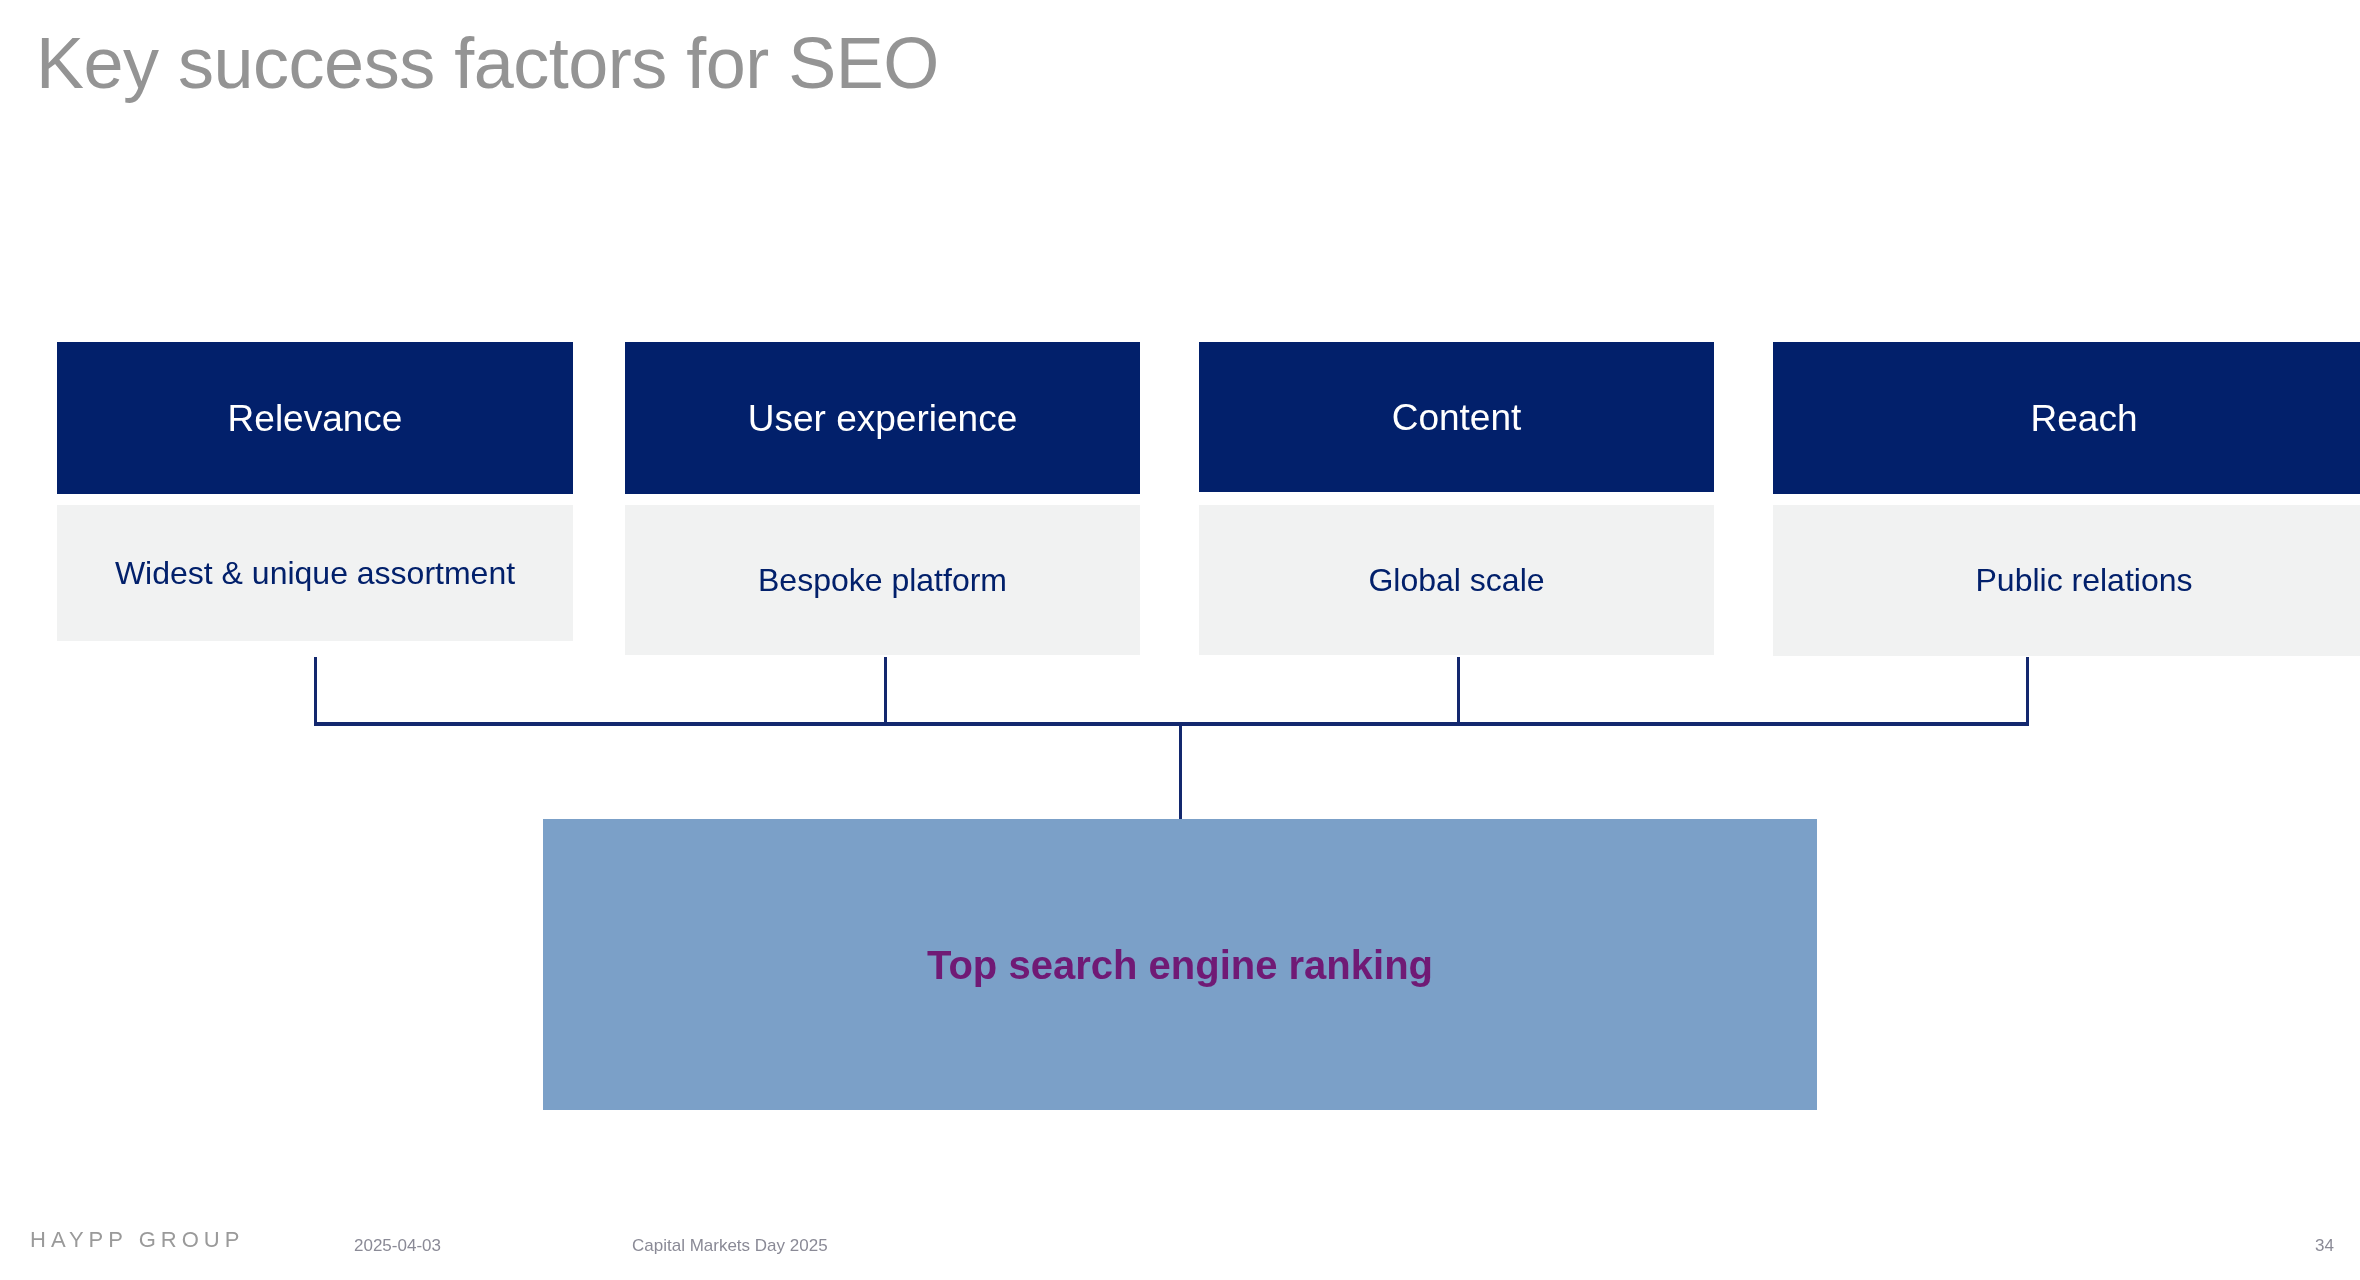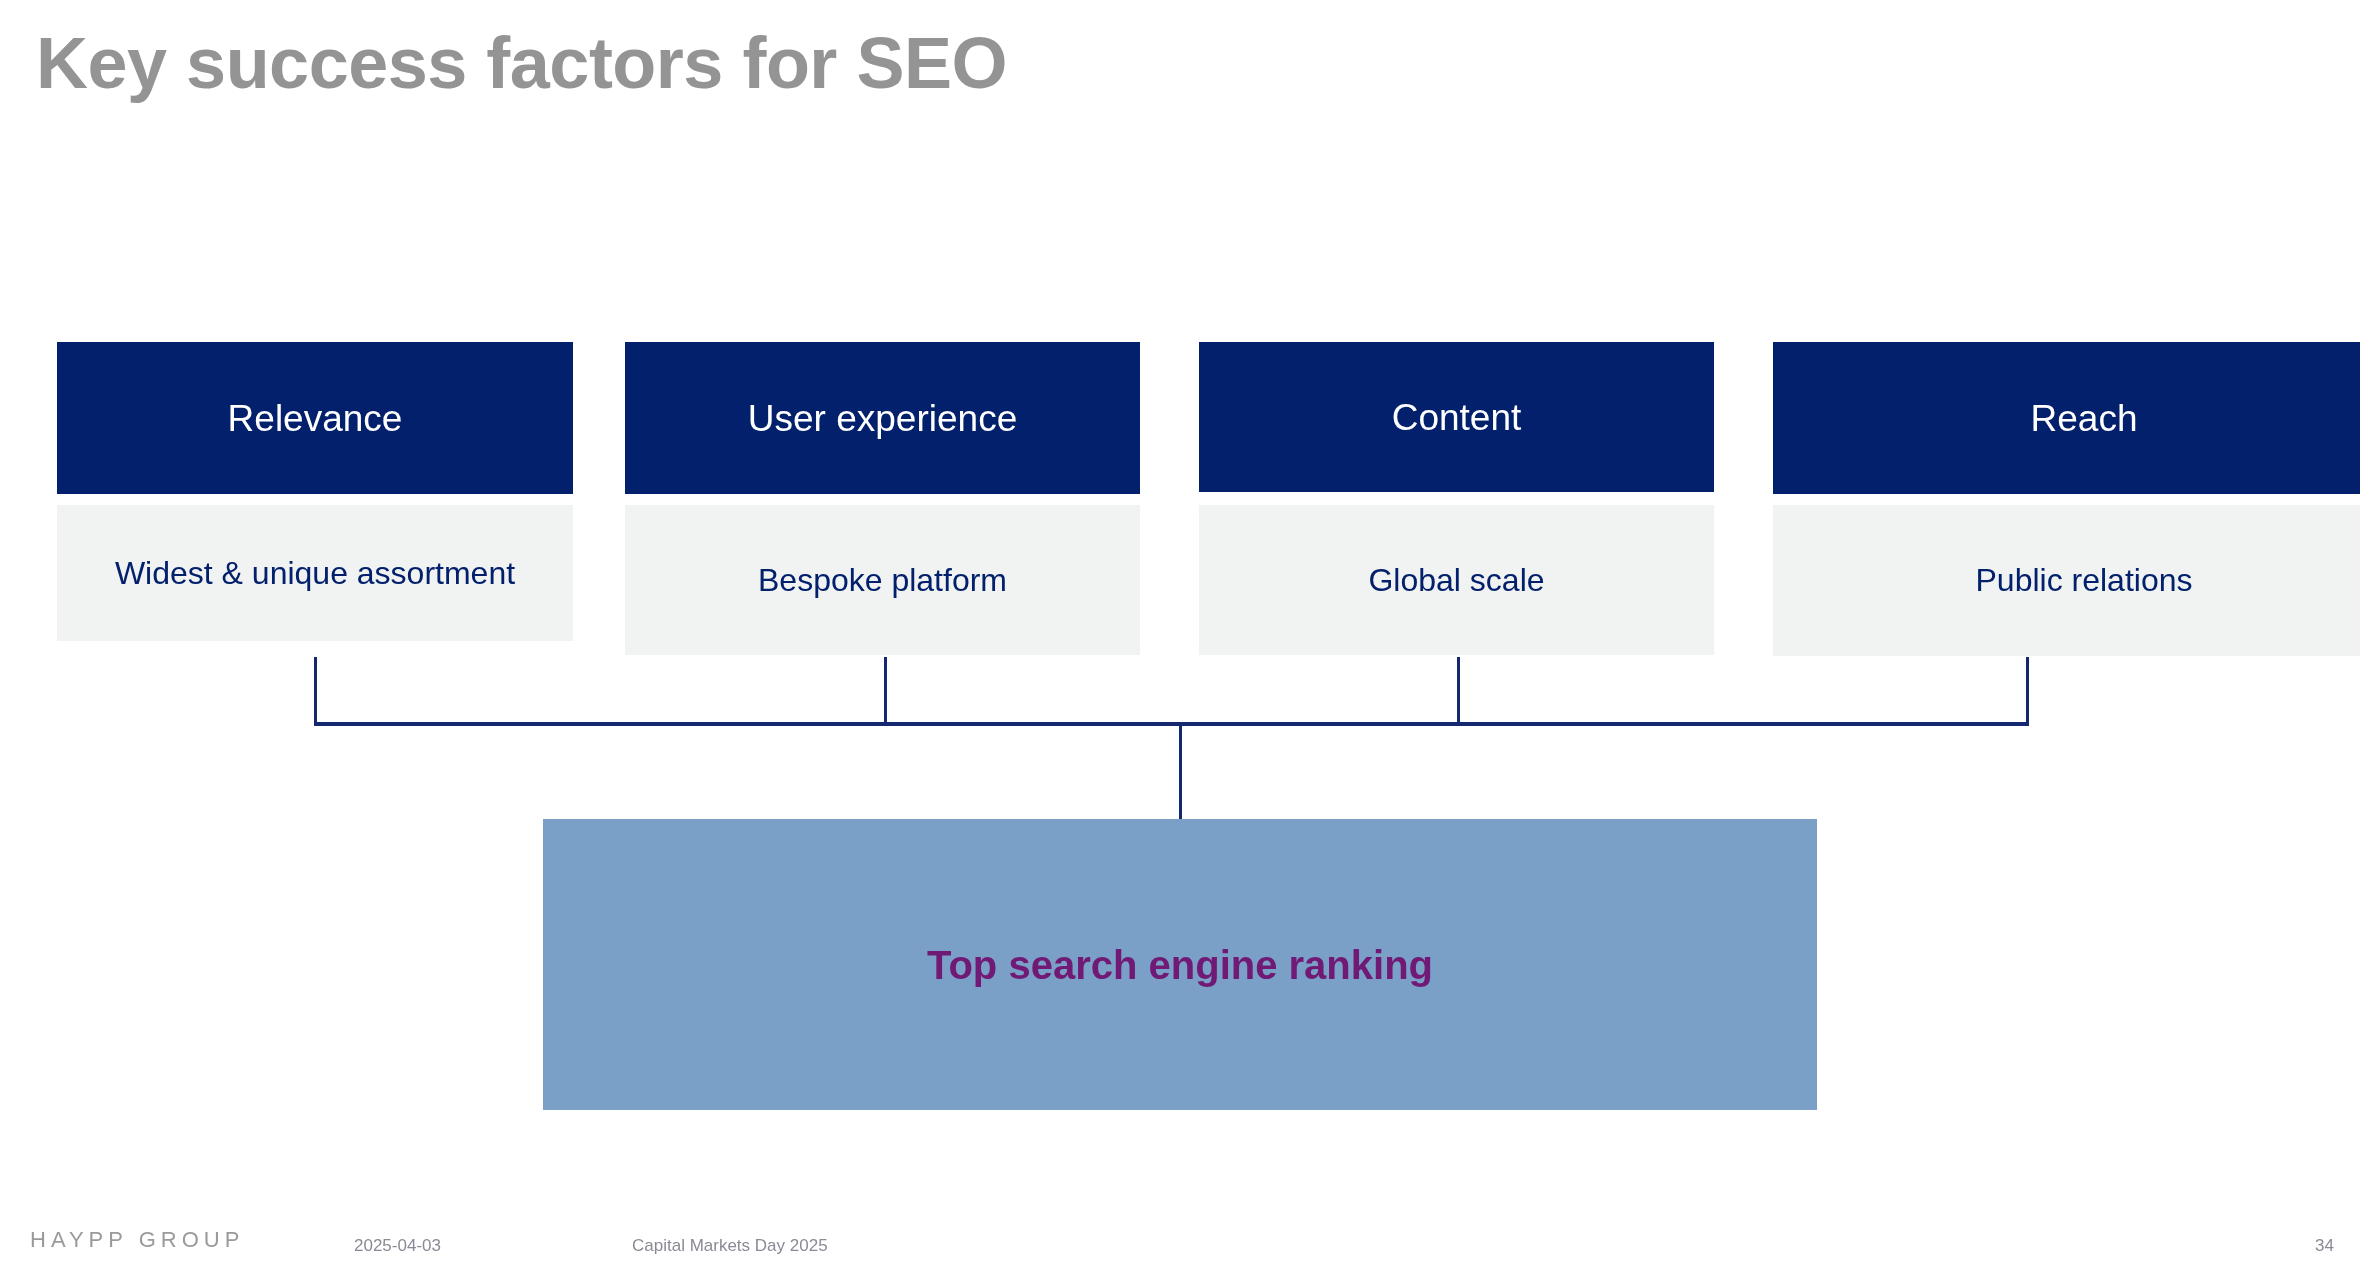--- a/index.html
+++ b/index.html
@@ -19,21 +19,21 @@
     overflow: hidden;
   }
 
   
   #slide-title {
     position: absolute;
     left: 36px;
     top: 22px;
     width: 2000px;
     font-size: 72px;
-    font-weight: bold;
+    font-weight: normal;
     color: #949494;
     letter-spacing: -0.5px;
     line-height: 1.15;
     white-space: nowrap;
   }
 
   
   .factor-col {
     position: absolute;
     top: 342px;

